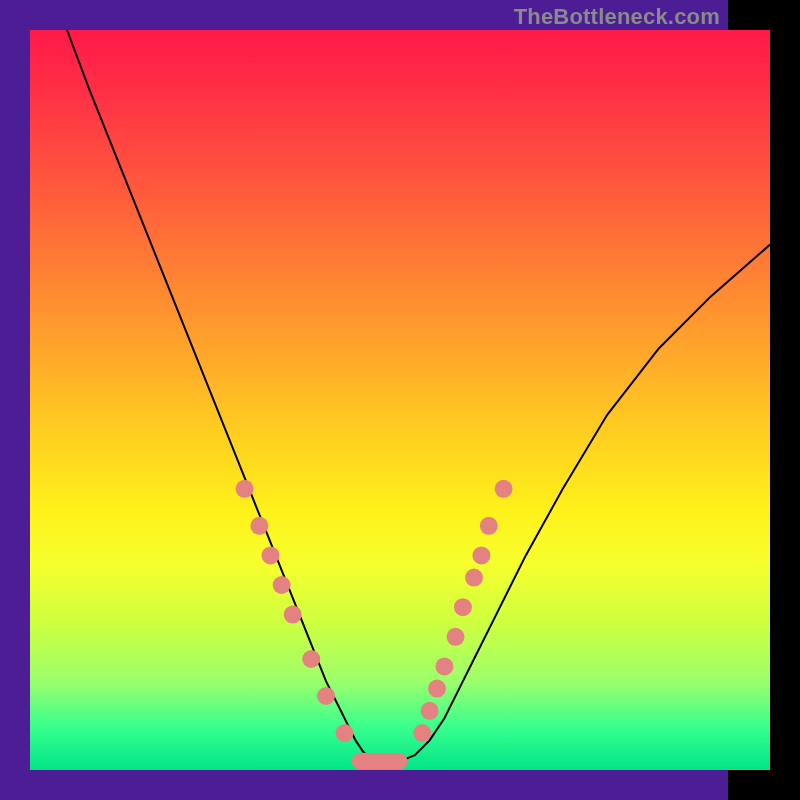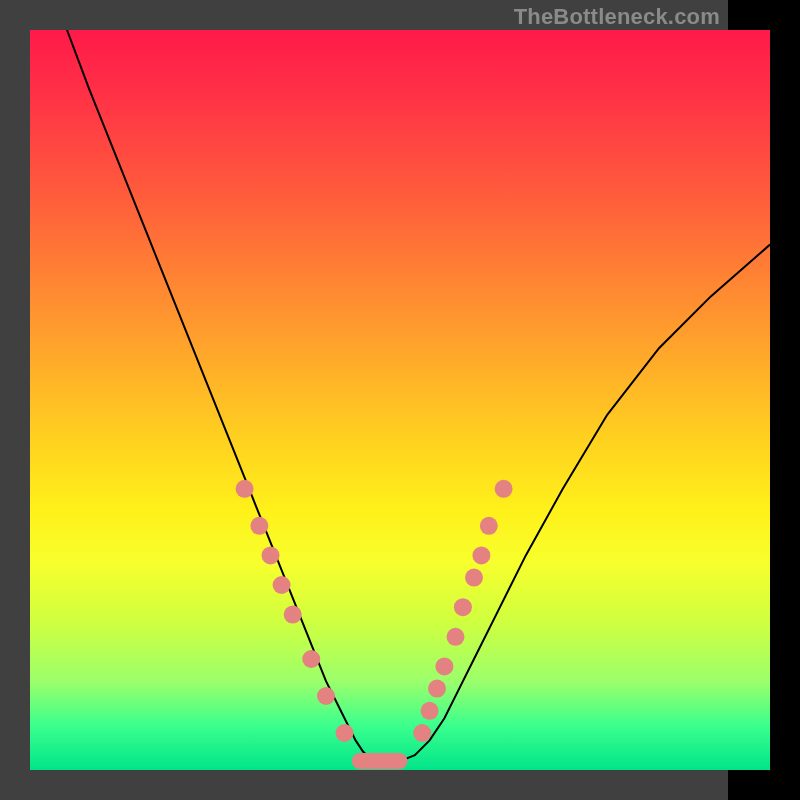--- a/index.html
+++ b/index.html
@@ -8,21 +8,21 @@
     width: 800px;
     height: 800px;
     background: #000;
     overflow: hidden;
     font-family: Arial, Helvetica, sans-serif;
   }
   #container {
     position: relative;
     width: 728px;
     height: 800px;
-    background: #404040;
+    background: #4c1d95;
     text-align: center;
   }
   #watermark {
     position: absolute;
     top: 4px;
     right: 8px;
     font-size: 22px;
     font-weight: 600;
     color: #8a8a8a;
     letter-spacing: 0.2px;

